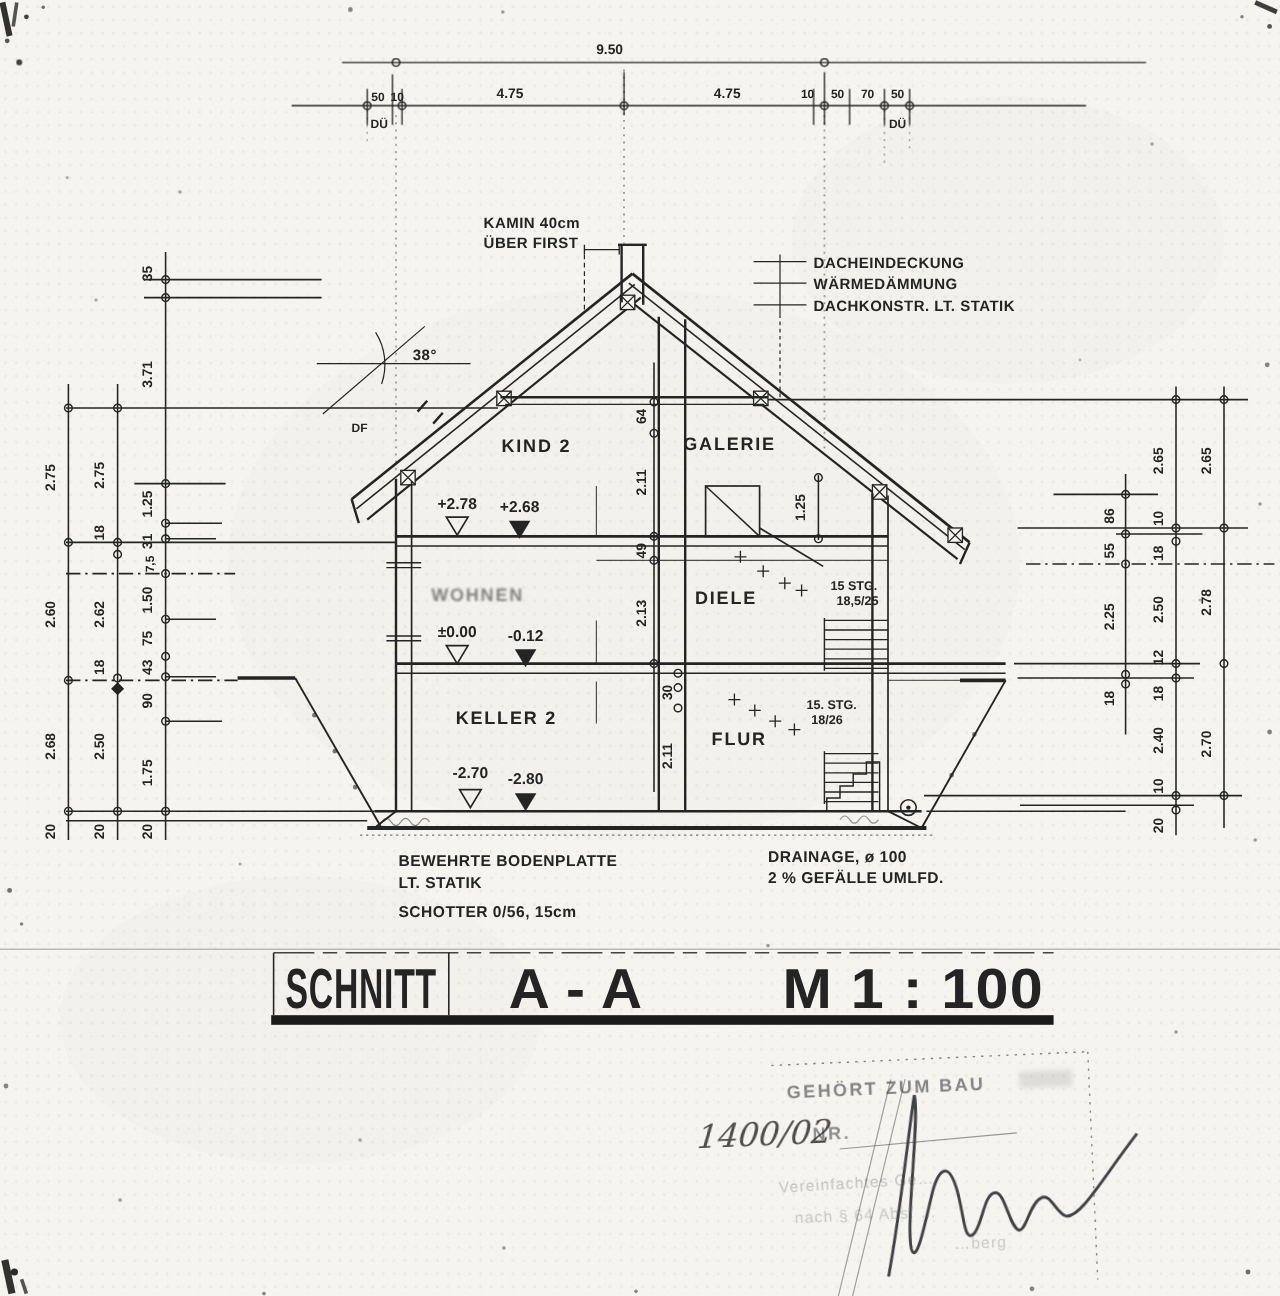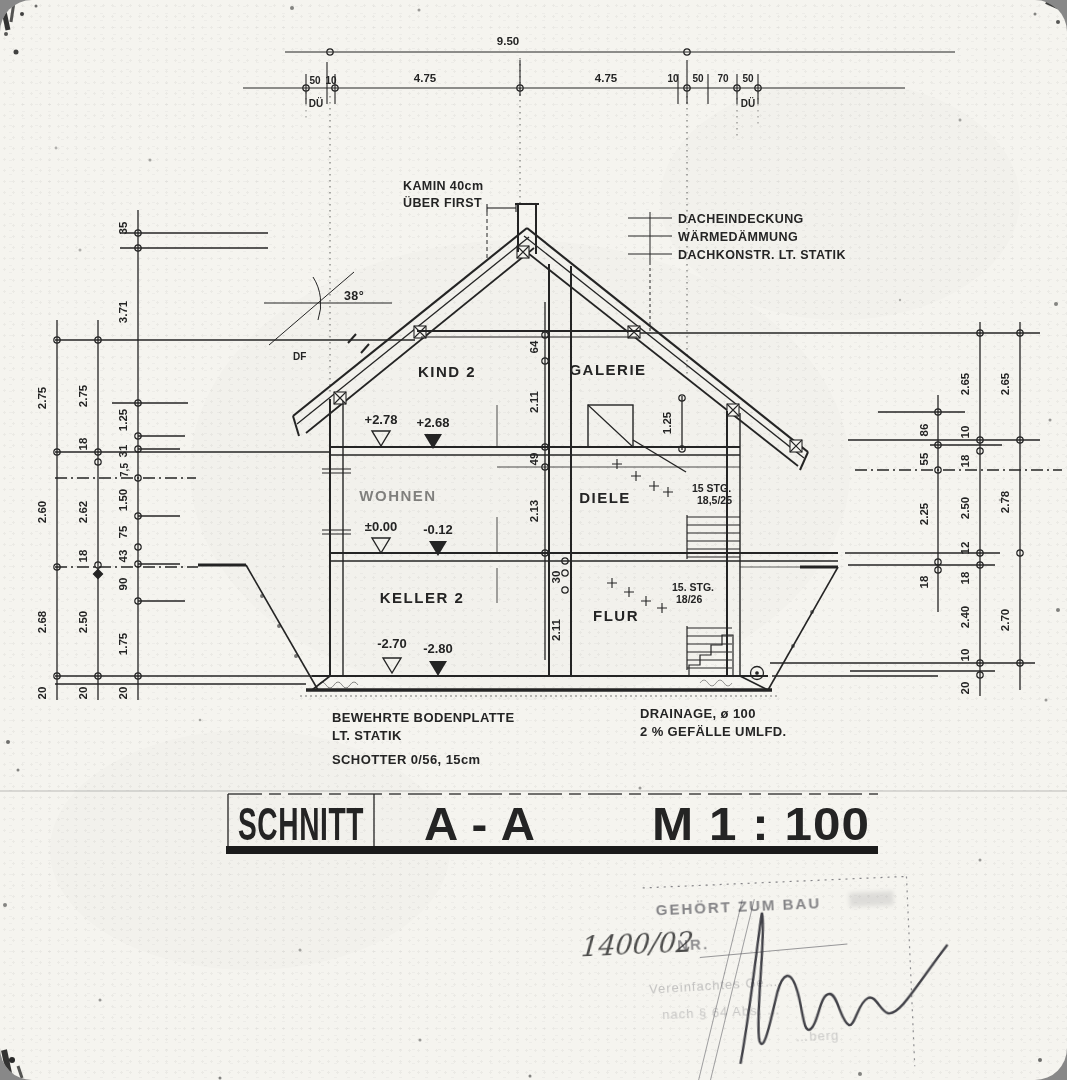--- a/index.html
+++ b/index.html
@@ -5,21 +5,20 @@
   html,body{margin:0;padding:0;background:#888;}
   .sheet{
     position:relative;width:1067px;height:1080px;overflow:hidden;
     background-color:#f5f4ef;
     background-image:
       radial-gradient(rgba(40,40,40,0.05) 1px, transparent 1.2px),
       radial-gradient(rgba(60,60,60,0.04) 1px, transparent 1.1px);
     background-size:9px 11px,13px 7px;
     background-position:0 0,4px 3px;
     font-family:"Liberation Sans",sans-serif;
-    border-radius:32px;
   }
   svg{position:absolute;left:0;top:0;}
   text{fill:#242424;font-family:"Liberation Sans",sans-serif;font-weight:bold;}
   .d{font-size:11.5px;}
   .d2{font-size:10px;}
   .rm{font-size:15px;letter-spacing:1.5px;}
   .lv{font-size:13px;}
   .nt{font-size:13px;letter-spacing:.4px;}
   .an{font-size:12.5px;letter-spacing:.4px;}
   .st{font-size:10.5px;}

